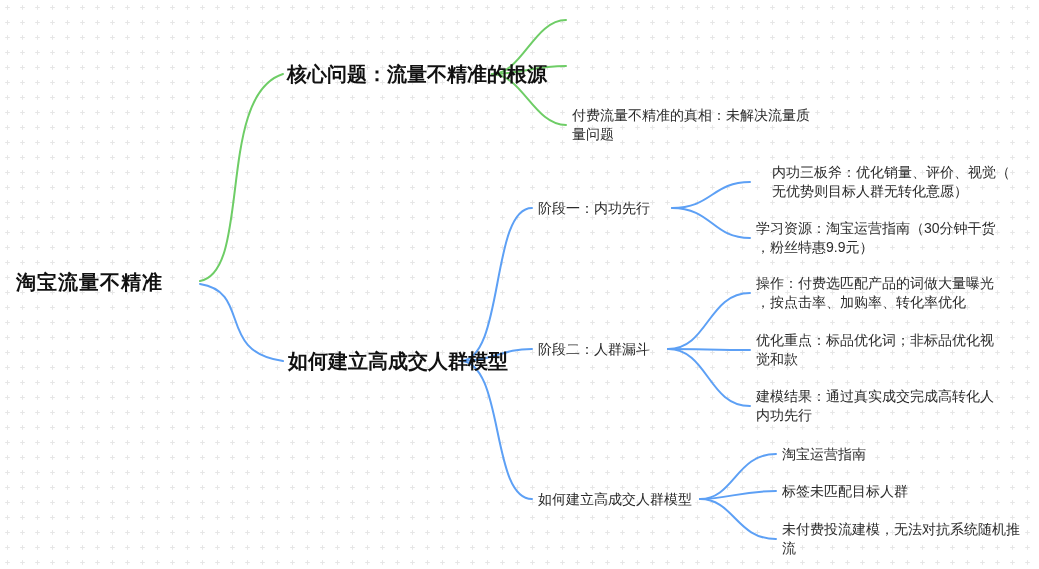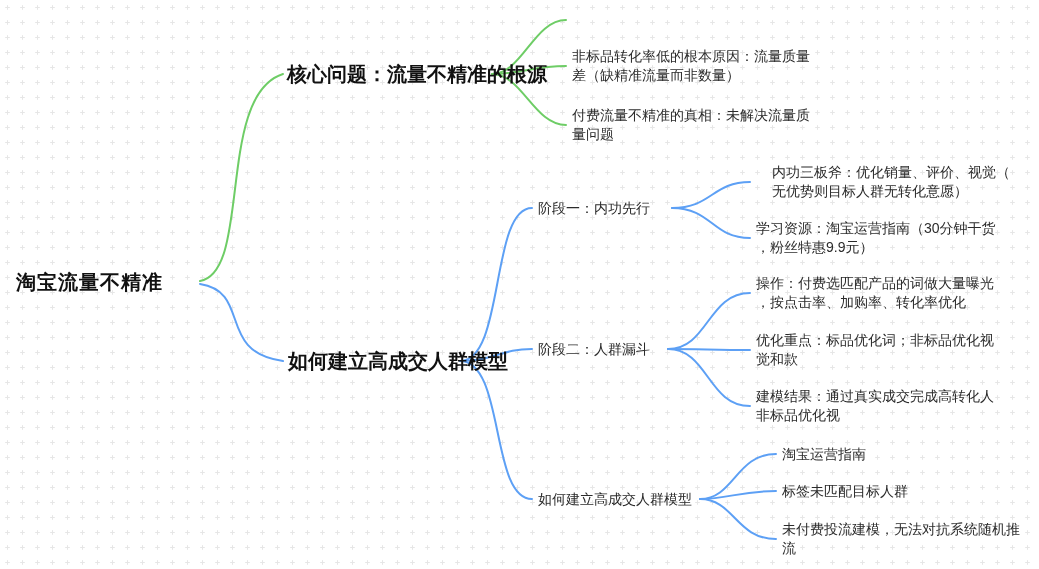--- a/index.html
+++ b/index.html
@@ -57,39 +57,37 @@
     <path class="link blue" d="M 700 499 C 734 499, 736 454, 776 454"></path>
     <path class="link blue" d="M 700 499 C 728 499, 740 491, 776 491"></path>
     <path class="link blue" d="M 700 499 C 734 499, 736 539, 776 539"></path>
   </svg>
 
   <div class="node root" style="left:16px;top:282px;">淘宝流量不精准</div>
 
   <div class="node lvl1" style="left:287px;top:74px;">核心问题：流量不精准的根源</div>
   <div class="node lvl1" style="left:288px;top:361px;">如何建立高成交人群模型</div>
 
-  <div class="node" style="left:572px;top:66px;">非标品转化率低的根本原因：流量质量
-差（缺精准流量而非数量）</div>
   <div class="node" style="left:572px;top:125px;">付费流量不精准的真相：未解决流量质
 量问题</div>
 
   <div class="node single" style="left:538px;top:208px;">阶段一：内功先行</div>
   <div class="node single" style="left:538px;top:349px;">阶段二：人群漏斗</div>
   <div class="node single" style="left:538px;top:499px;">如何建立高成交人群模型</div>
 
   <div class="node" style="left:772px;top:182px;">内功三板斧：优化销量、评价、视觉（
 无优势则目标人群无转化意愿）</div>
   <div class="node" style="left:756px;top:238px;">学习资源：淘宝运营指南（30分钟干货
 ，粉丝特惠9.9元）</div>
 
   <div class="node" style="left:756px;top:293px;">操作：付费选匹配产品的词做大量曝光
 ，按点击率、加购率、转化率优化</div>
   <div class="node" style="left:756px;top:350px;">优化重点：标品优化词；非标品优化视
 觉和款</div>
   <div class="node" style="left:756px;top:406px;">建模结果：通过真实成交完成高转化人
-非标品优化视</div>
+内功先行</div>
 
   <div class="node single" style="left:782px;top:454px;">淘宝运营指南</div>
   <div class="node single" style="left:782px;top:491px;">标签未匹配目标人群</div>
   <div class="node" style="left:782px;top:539px;">未付费投流建模，无法对抗系统随机推
 流</div>
 
 </div>
 
 </body></html>

